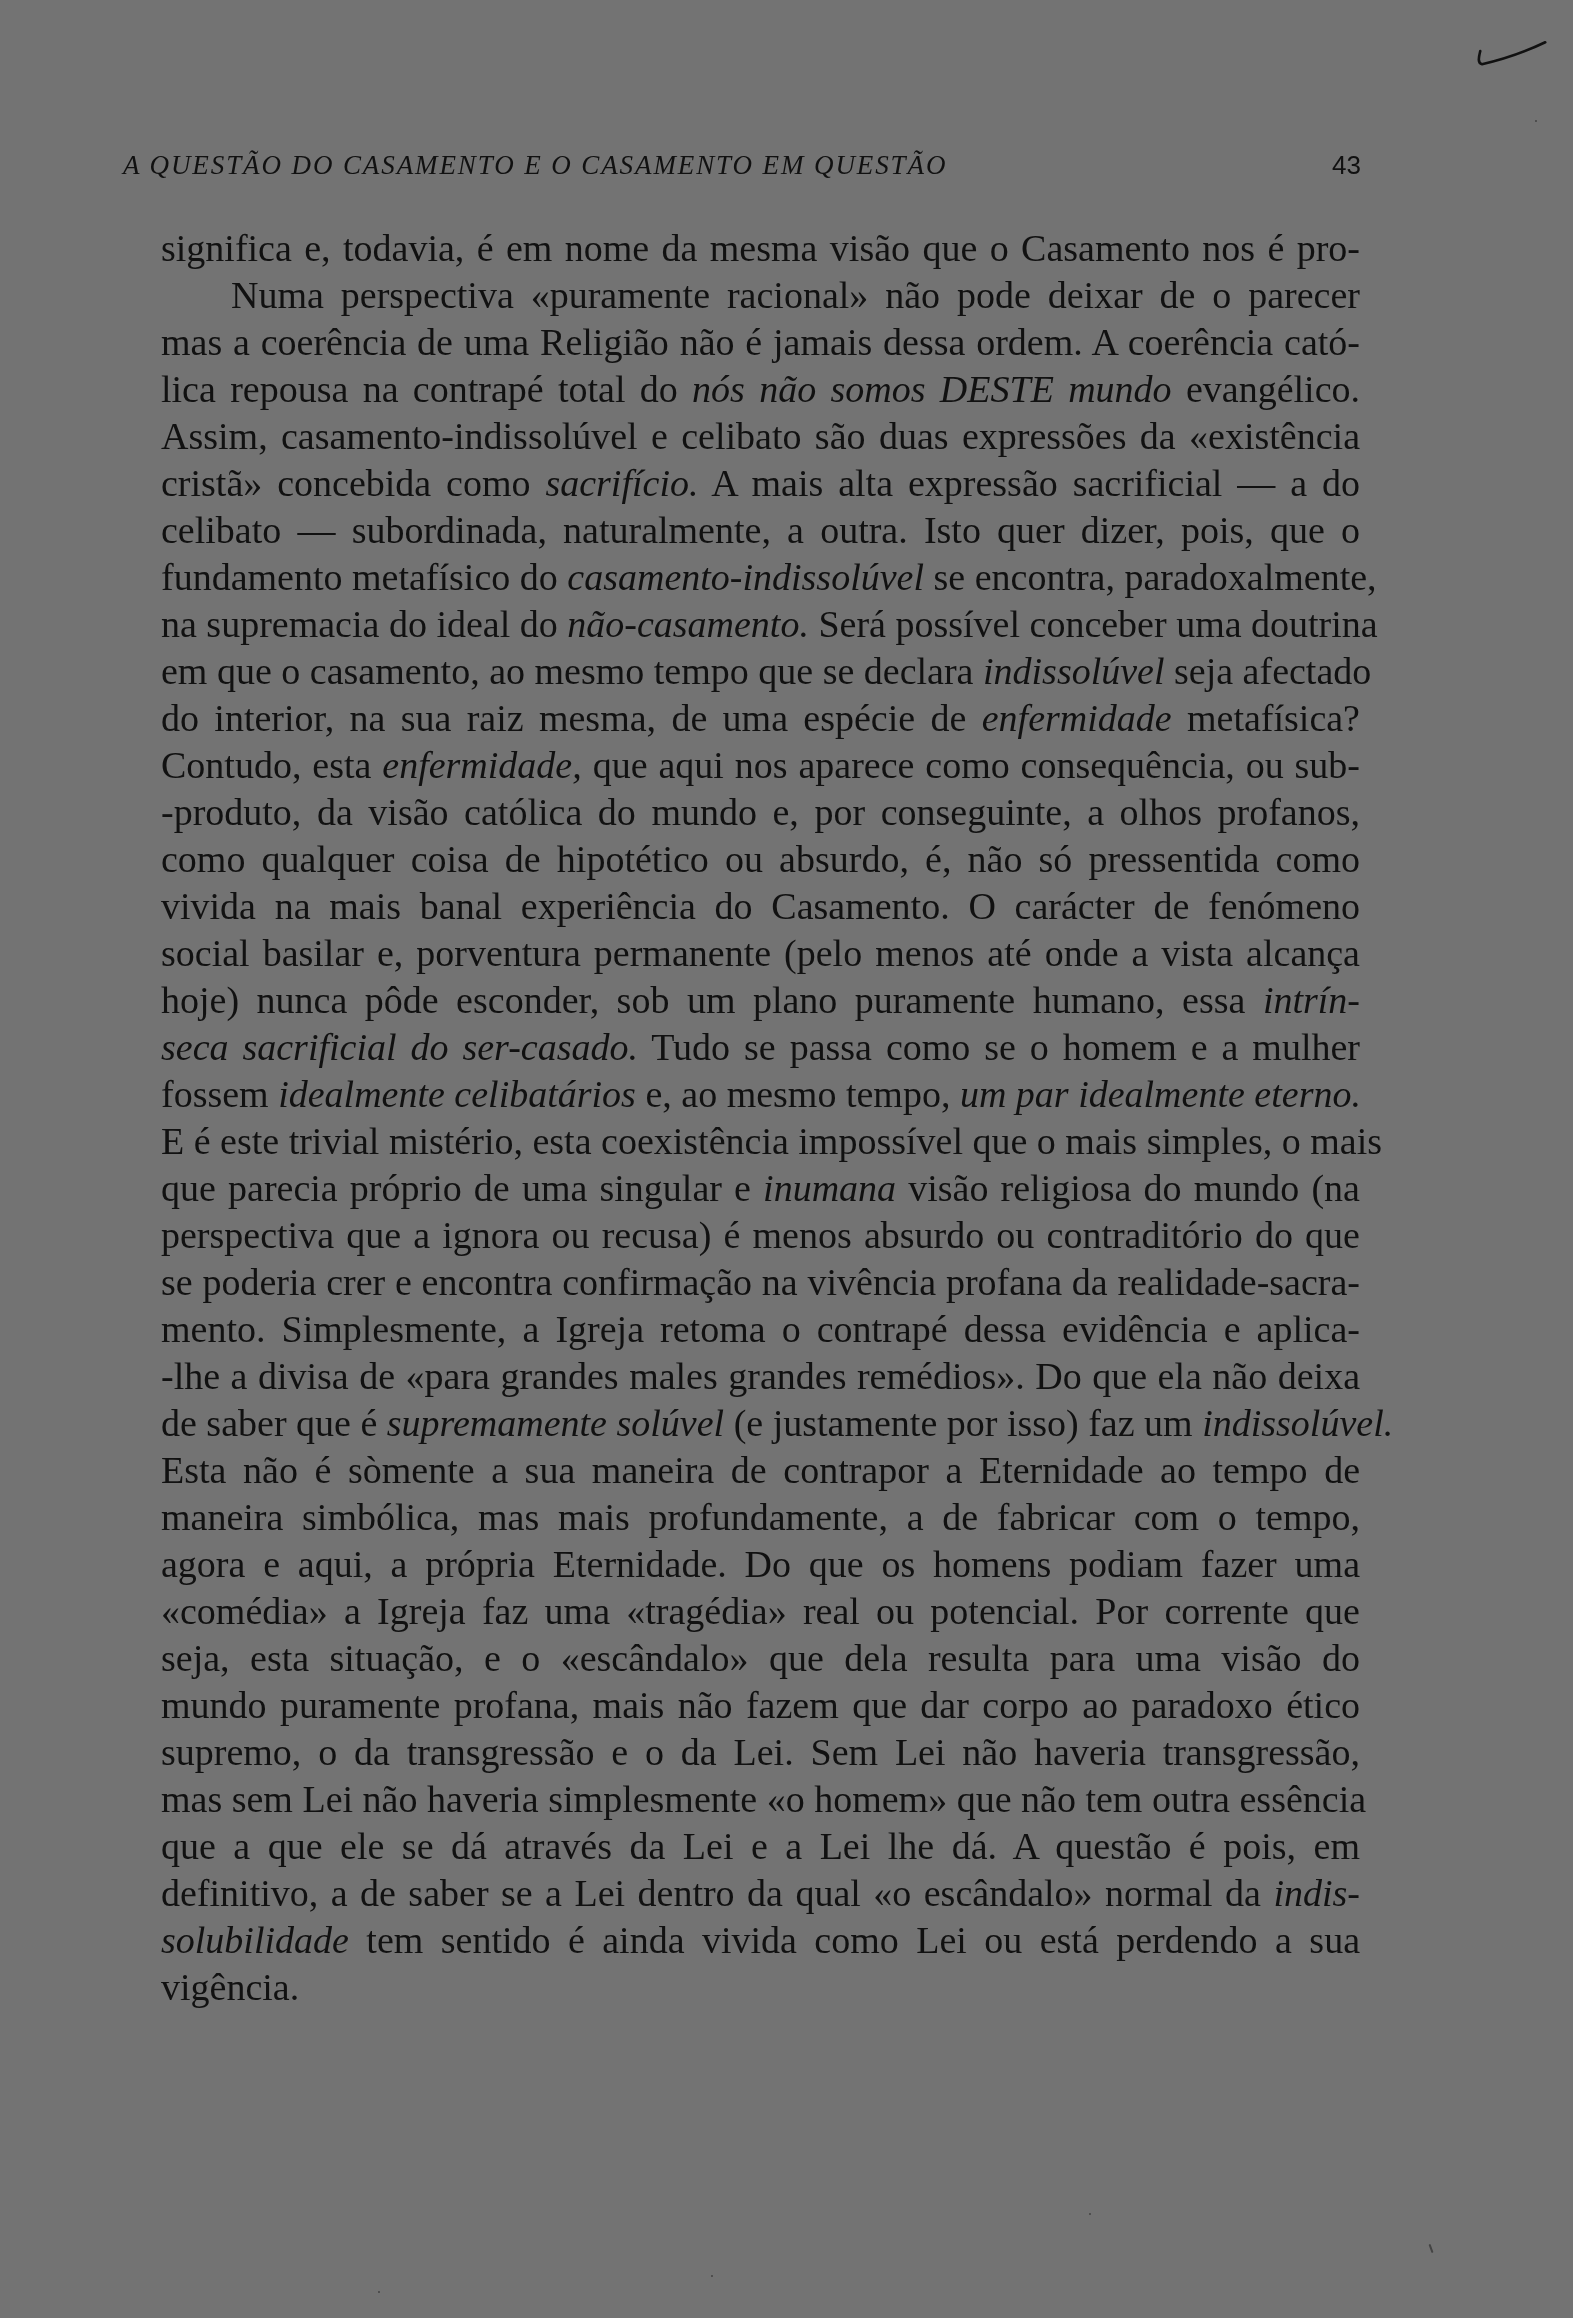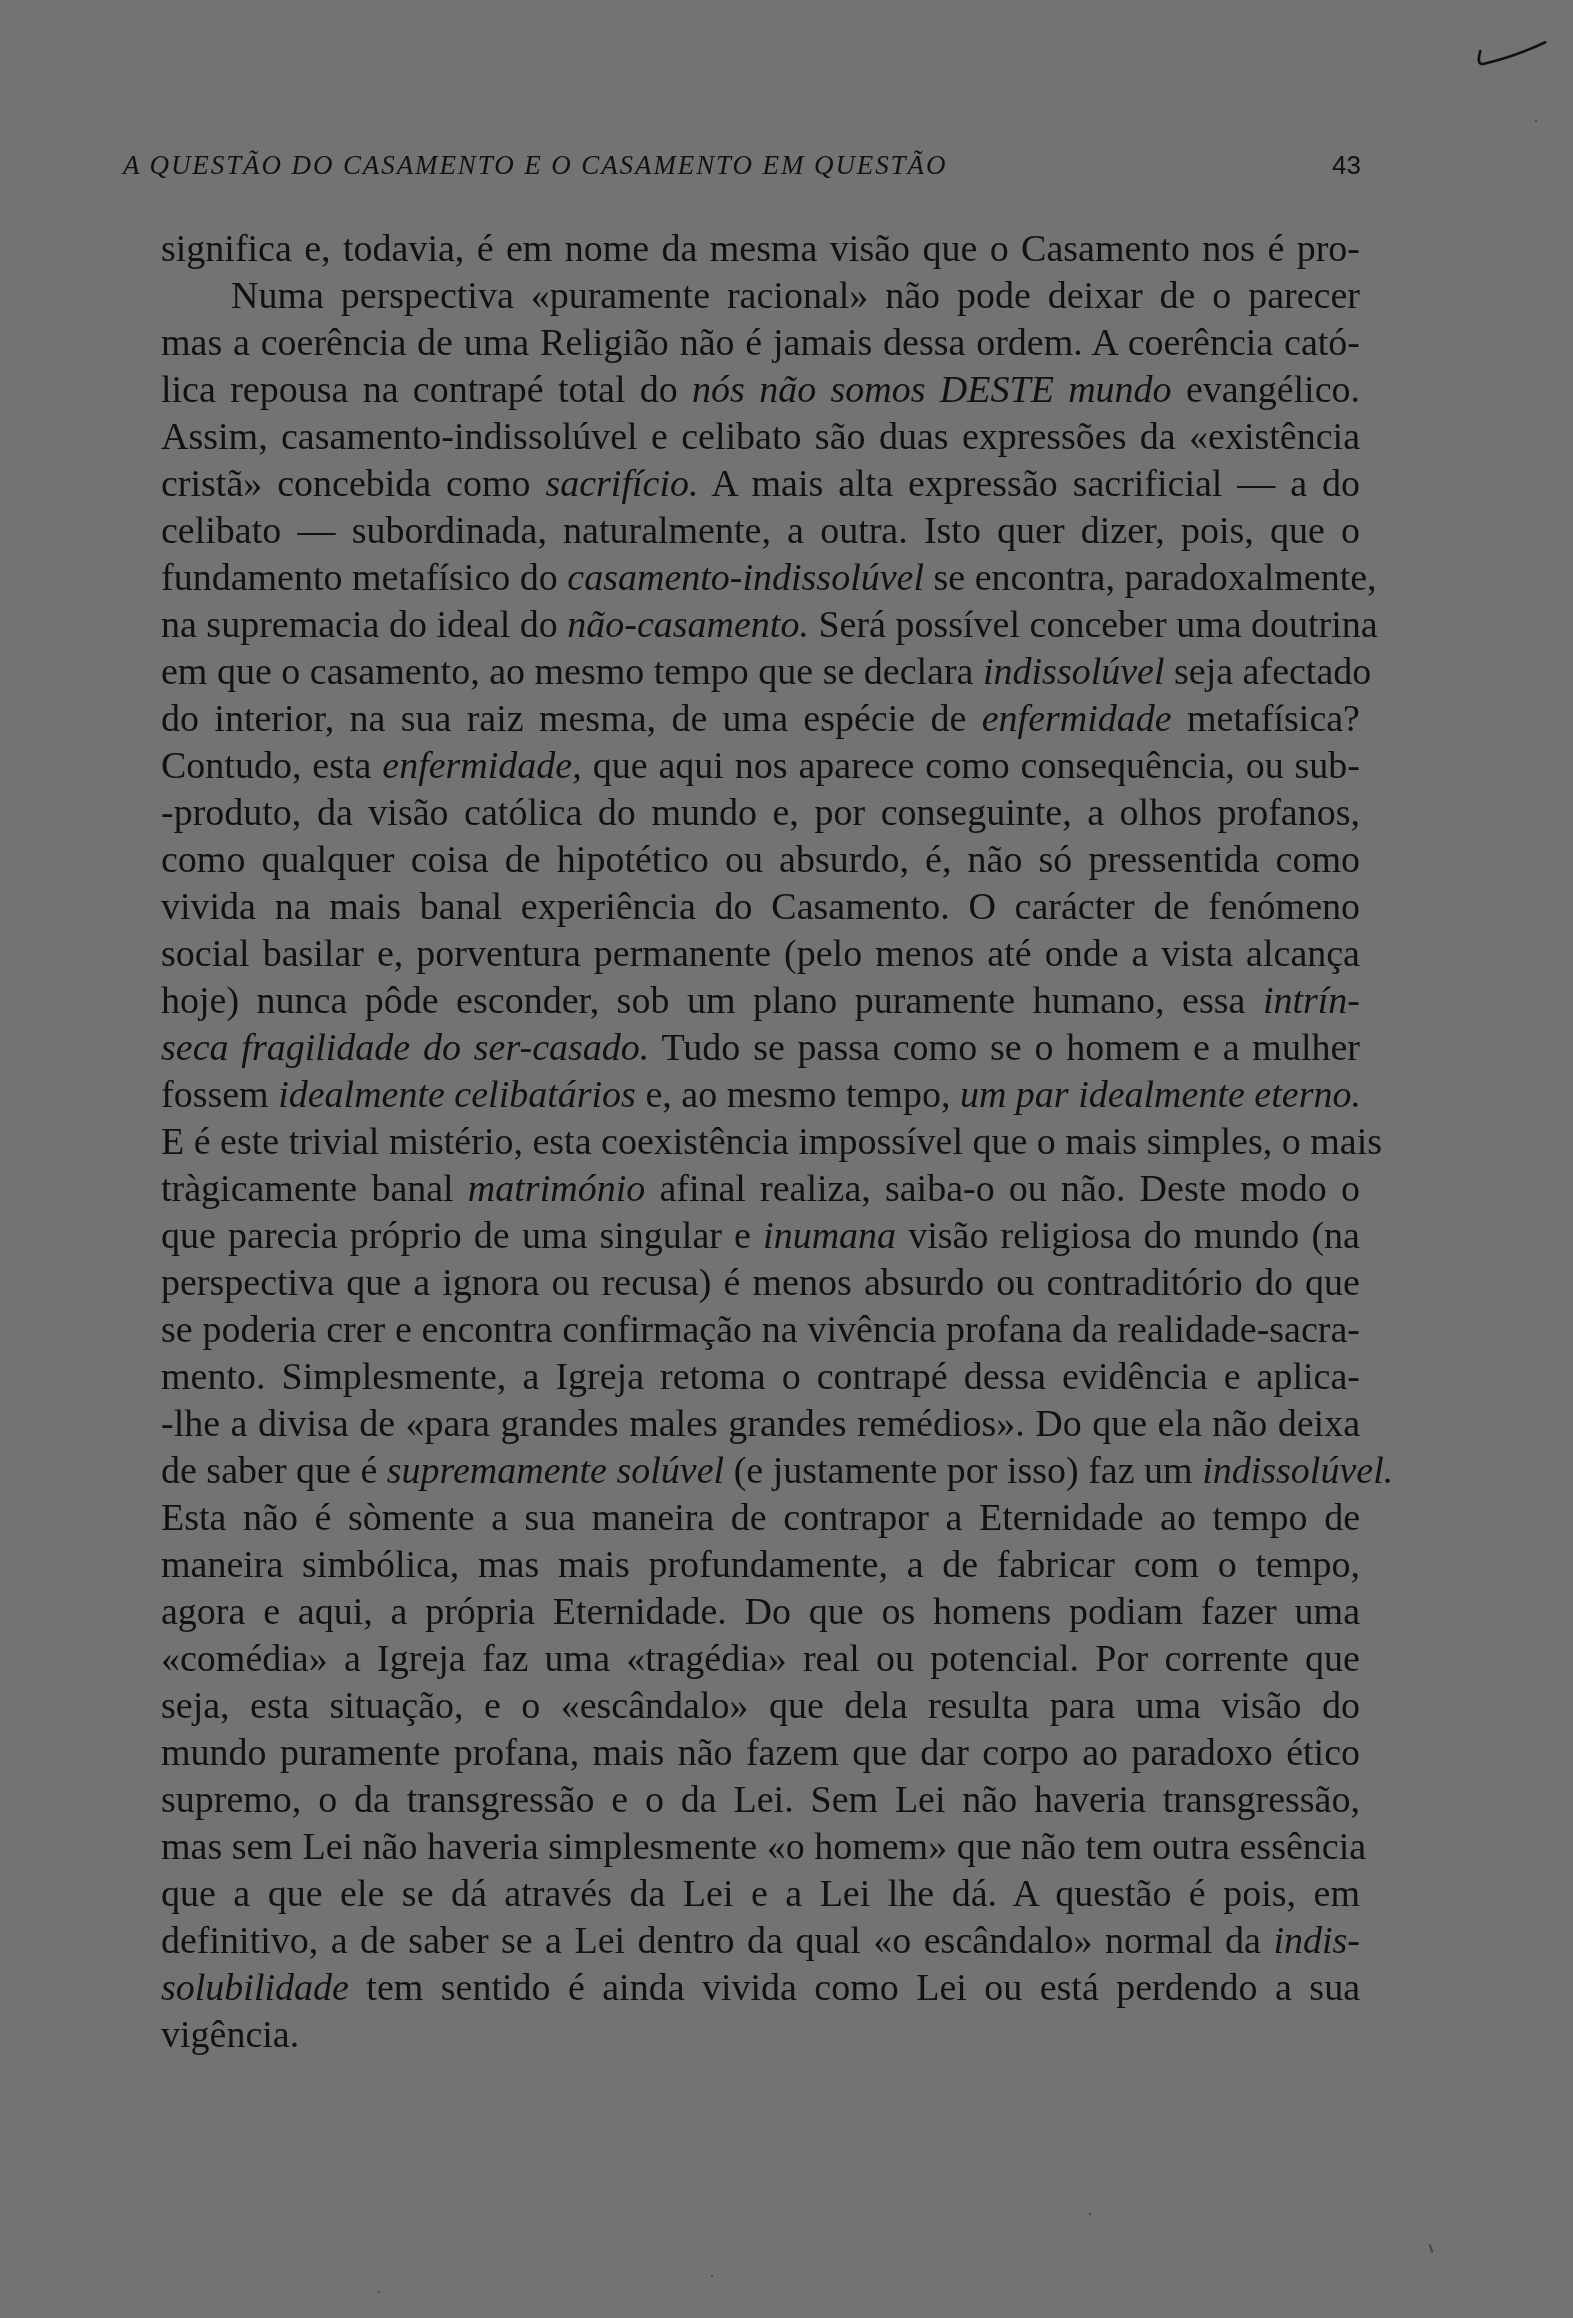--- a/index.html
+++ b/index.html
@@ -57,24 +57,23 @@
       <div class="line" style="white-space: nowrap; word-spacing: 0px;"><span>fundamento metafísico do </span><span class="seg-italic">casamento-indissolúvel</span><span> se encontra, paradoxalmente,</span></div>
       <div class="line" style="white-space: nowrap; word-spacing: 0px;"><span>na supremacia do ideal do </span><span class="seg-italic">não-casamento.</span><span> Será possível conceber uma doutrina</span></div>
       <div class="line" style="white-space: nowrap; word-spacing: 0px;"><span>em que o casamento, ao mesmo tempo que se declara </span><span class="seg-italic">indissolúvel</span><span> seja afectado</span></div>
       <div class="line" style="white-space: nowrap; word-spacing: 0px;"><span>do interior, na sua raiz mesma, de uma espécie de </span><span class="seg-italic">enfermidade</span><span> metafísica?</span></div>
       <div class="line" style="white-space: nowrap; word-spacing: 0px;"><span>Contudo, esta </span><span class="seg-italic">enfermidade,</span><span> que aqui nos aparece como consequência, ou sub-</span></div>
       <div class="line" style="white-space: nowrap; word-spacing: 0px;"><span>-produto, da visão católica do mundo e, por conseguinte, a olhos profanos,</span></div>
       <div class="line" style="white-space: nowrap; word-spacing: 0px;"><span>como qualquer coisa de hipotético ou absurdo, é, não só pressentida como</span></div>
       <div class="line" style="white-space: nowrap; word-spacing: 0px;"><span>vivida na mais banal experiência do Casamento. O carácter de fenómeno</span></div>
       <div class="line" style="white-space: nowrap; word-spacing: 0px;"><span>social basilar e, porventura permanente (pelo menos até onde a vista alcança</span></div>
       <div class="line" style="white-space: nowrap; word-spacing: 0px;"><span>hoje) nunca pôde esconder, sob um plano puramente humano, essa </span><span class="seg-italic">intrín-</span></div>
-      <div class="line" style="white-space: nowrap; word-spacing: 0px;"><span class="seg-italic">seca fragilidade do ser-casado.</span><span> Tudo se passa como se o homem e a mulher</span></div>
+      <div class="line" style="white-space: nowrap; word-spacing: 0px;"><span class="seg-italic">seca sacrificial do ser-casado.</span><span> Tudo se passa como se o homem e a mulher</span></div>
       <div class="line" style="white-space: nowrap; word-spacing: 0px;"><span>fossem </span><span class="seg-italic">idealmente celibatários</span><span> e, ao mesmo tempo, </span><span class="seg-italic">um par idealmente eterno.</span></div>
       <div class="line" style="white-space: nowrap; word-spacing: 0px;"><span>E é este trivial mistério, esta coexistência impossível que o mais simples, o mais</span></div>
-      <div class="line" style="white-space: nowrap; word-spacing: 0px;"><span>tràgicamente banal </span><span class="seg-italic">matrimónio</span><span> afinal realiza, saiba-o ou não. Deste modo o</span></div>
       <div class="line" style="white-space: nowrap; word-spacing: 0px;"><span>que parecia próprio de uma singular e </span><span class="seg-italic">inumana</span><span> visão religiosa do mundo (na</span></div>
       <div class="line" style="white-space: nowrap; word-spacing: 0px;"><span>perspectiva que a ignora ou recusa) é menos absurdo ou contraditório do que</span></div>
       <div class="line" style="white-space: nowrap; word-spacing: 0px;"><span>se poderia crer e encontra confirmação na vivência profana da realidade-sacra-</span></div>
       <div class="line" style="white-space: nowrap; word-spacing: 0px;"><span>mento. Simplesmente, a Igreja retoma o contrapé dessa evidência e aplica-</span></div>
       <div class="line" style="white-space: nowrap; word-spacing: 0px;"><span>-lhe a divisa de «para grandes males grandes remédios». Do que ela não deixa</span></div>
       <div class="line" style="white-space: nowrap; word-spacing: 0px;"><span>de saber que é </span><span class="seg-italic">supremamente solúvel</span><span> (e justamente por isso) faz um </span><span class="seg-italic">indissolúvel.</span></div>
       <div class="line" style="white-space: nowrap; word-spacing: 0px;"><span>Esta não é sòmente a sua maneira de contrapor a Eternidade ao tempo de</span></div>
       <div class="line" style="white-space: nowrap; word-spacing: 0px;"><span>maneira simbólica, mas mais profundamente, a de fabricar com o tempo,</span></div>
       <div class="line" style="white-space: nowrap; word-spacing: 0px;"><span>agora e aqui, a própria Eternidade. Do que os homens podiam fazer uma</span></div>
       <div class="line" style="white-space: nowrap; word-spacing: 0px;"><span>«comédia» a Igreja faz uma «tragédia» real ou potencial. Por corrente que</span></div>

